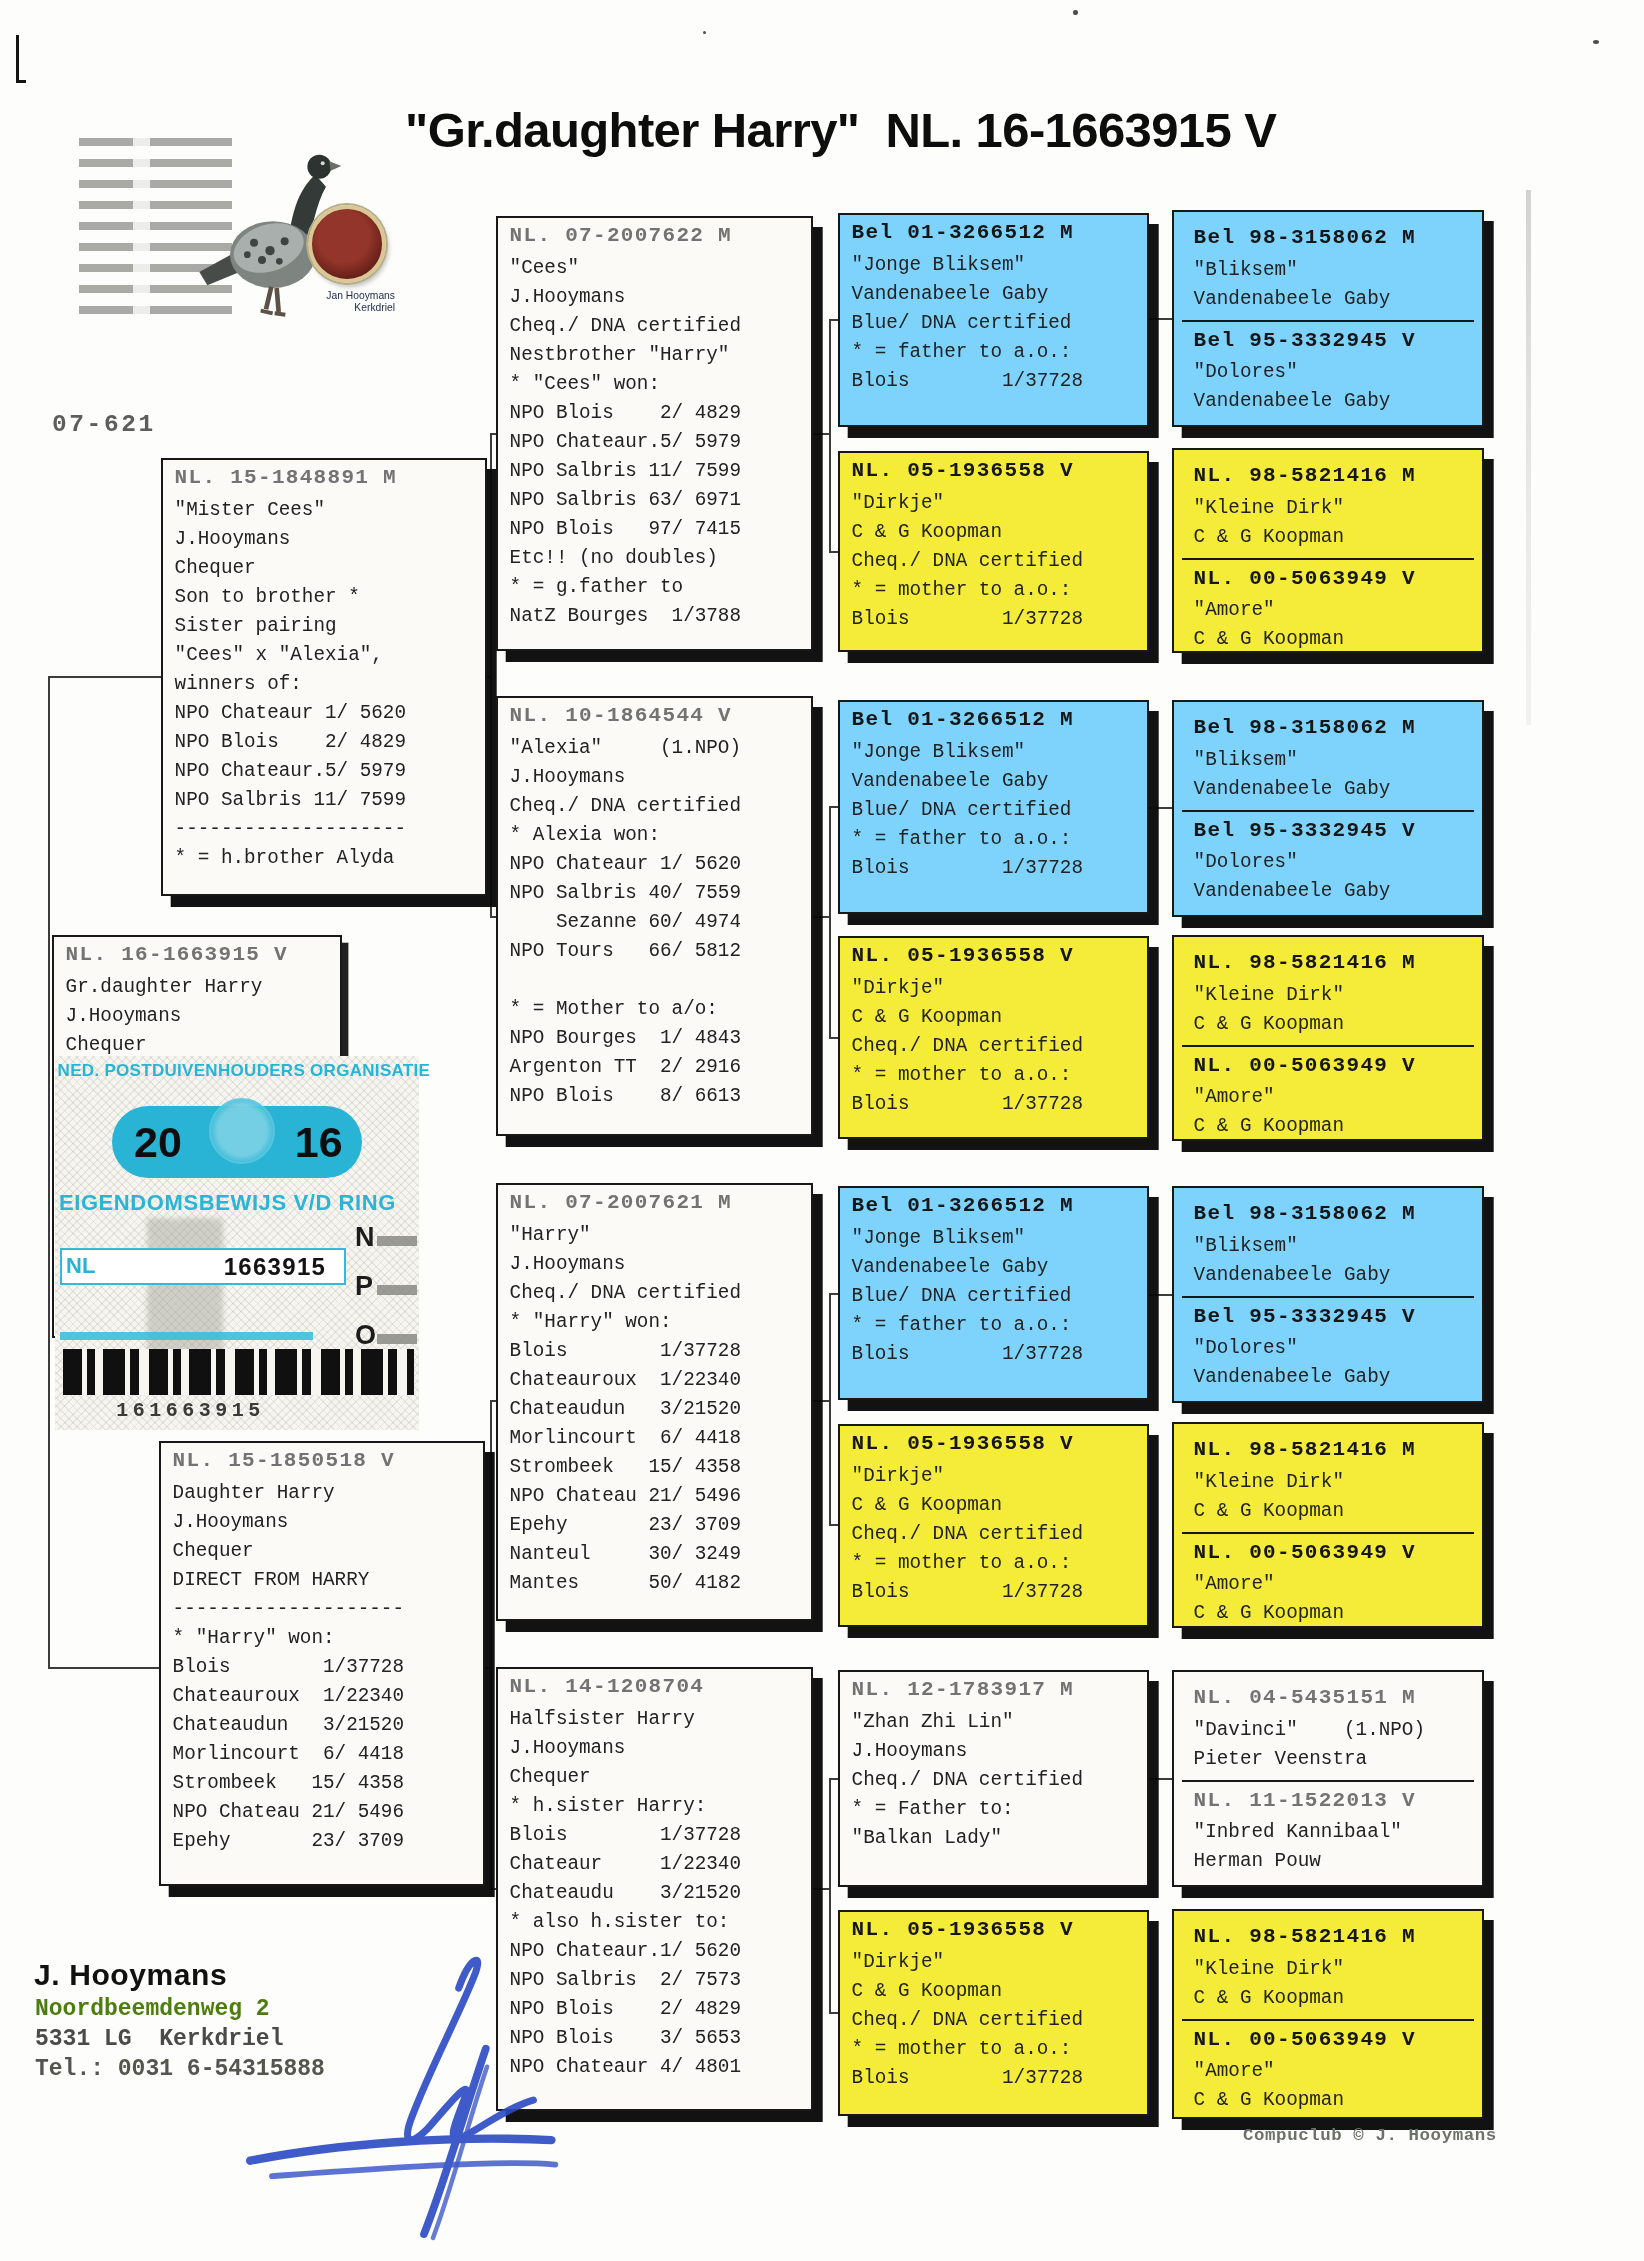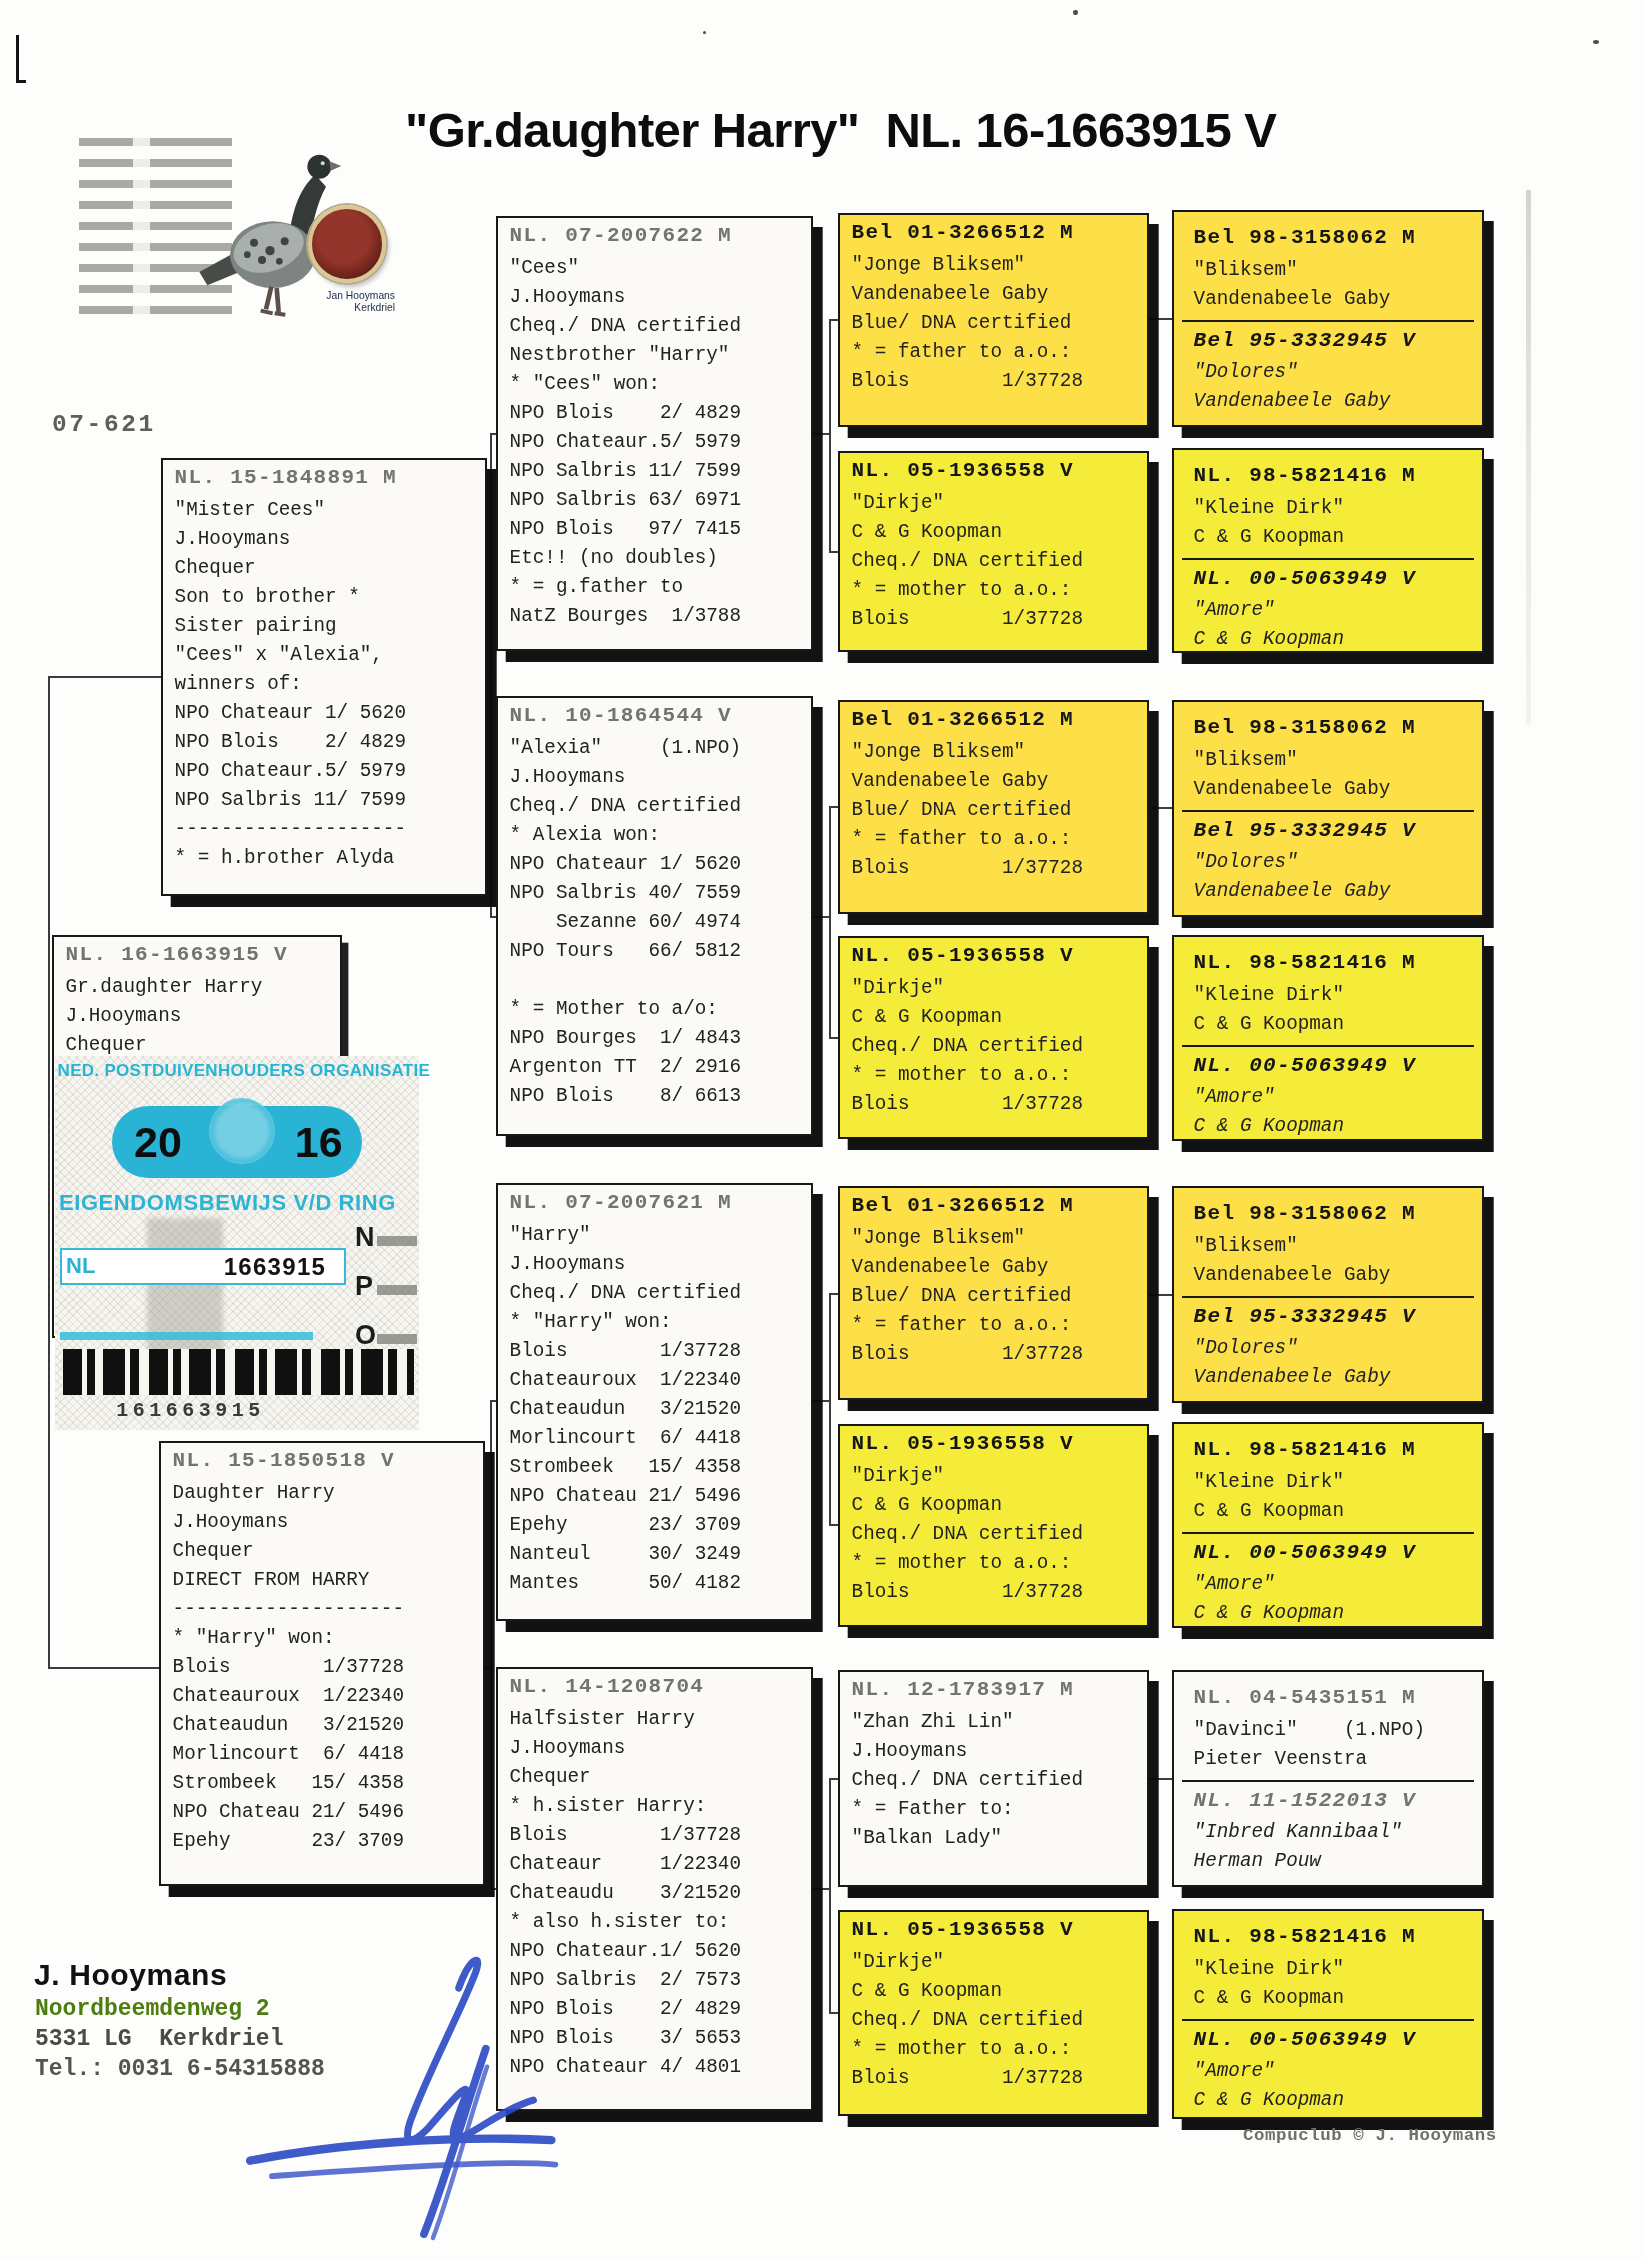--- a/index.html
+++ b/index.html
@@ -1,29 +1,29 @@
 <!DOCTYPE html>
 <html style="font-size:10.3px"><head>
 <meta charset="utf-8">
 <style>
   html,body{margin:0;padding:0;background:#e8e8e6;}
   #page{position:relative;width:1644px;height:2261px;background:#fdfdfb;overflow:hidden;
         font-family:"Liberation Mono","DejaVu Sans Mono",monospace;color:#1f1f1f;}
   
   .pbox{position:absolute;box-sizing:border-box;border:2.6px solid #181818;background:#fbfaf6;
         box-shadow:9.7px 11px 0 rgba(8,8,8,.96);padding:6.4px 11.6px;}
-  .pbox.red{background:#fde047;}
+  .pbox.red{background:#7dd3fc;}
   .pbox.yellow{background:#f4ec38;}
   .hdr{font-weight:bold;font-size:21px;letter-spacing:1.3px;white-space:pre;color:#161616;margin-bottom:6.4px;}
   .pbox.white .hdr{color:#737373;}
   .lines{font-size:19.3px;line-height:29px;color:#222;}
   .lines div{white-space:pre;min-height:29px;}
   .pair{padding:8px;display:flex;flex-direction:column;}
   .half{flex:1;padding:6.4px 11.6px;}
-  .half.second{border-top:2.6px solid #181818;font-style:italic;}
+  .half.second{border-top:2.6px solid #181818;}
   
   .cline{position:absolute;background:#3c3c3c;}
   
   #title{position:absolute;left:405px;top:102px;font-family:"Liberation Sans","DejaVu Sans",sans-serif;
          font-weight:bold;font-size:49px;letter-spacing:-0.6px;color:#0d0d0d;white-space:pre;}
   #docnum{position:absolute;left:52px;top:411px;font-size:24.5px;font-weight:bold;color:#5d5d5a;letter-spacing:2.6px;}
   
   #logo{position:absolute;left:71px;top:128px;width:309px;height:219px;}
   #stamp-lines{position:absolute;left:7.7px;top:10.3px;width:153px;height:178px;opacity:.75;filter:blur(0.6px);
     background:repeating-linear-gradient(180deg,#8e8e8a 0 8.4px,rgba(255,255,255,0) 8.4px 21px);}

